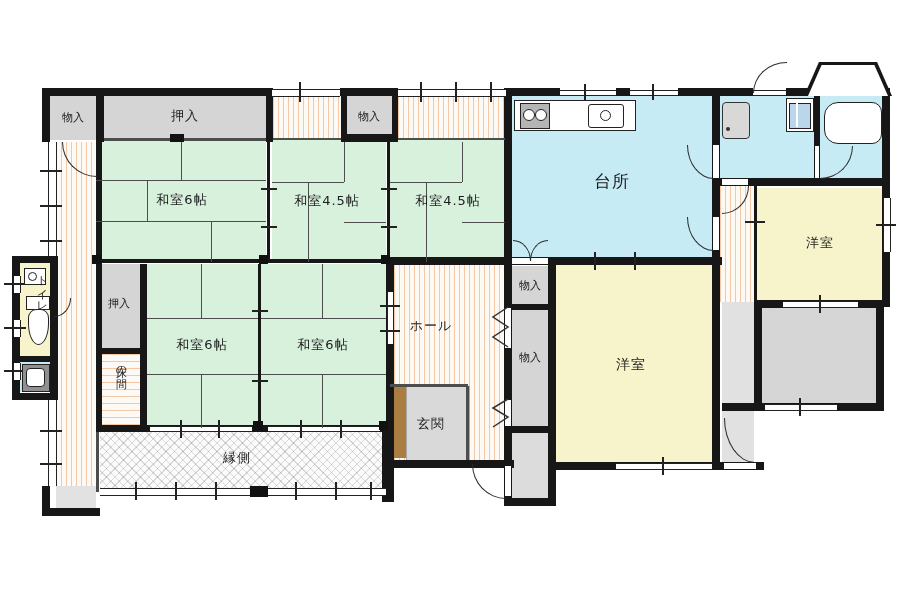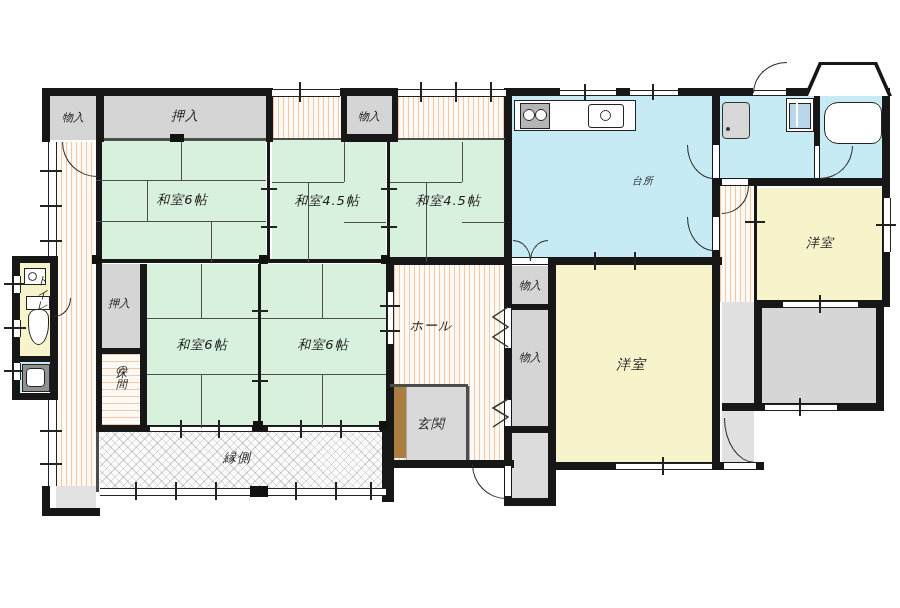--- a/index.html
+++ b/index.html
@@ -22,21 +22,21 @@
   .tickv{position:absolute;width:1.5px;background:#222;}
   .tickh{position:absolute;height:1.5px;background:#222;}
   .tli{position:absolute;background:#4d4d4d;}
   .post{position:absolute;background:#111;}
   .arc{position:absolute;}
   .arc-bl{border-left:1.5px solid #2b2b2b;border-bottom:1.5px solid #2b2b2b;border-bottom-left-radius:100% 100%;}
   .arc-br{border-right:1.5px solid #2b2b2b;border-bottom:1.5px solid #2b2b2b;border-bottom-right-radius:100% 100%;}
   .arc-tl{border-left:1.5px solid #2b2b2b;border-top:1.5px solid #2b2b2b;border-top-left-radius:100% 100%;}
   .arc-tr{border-right:1.5px solid #2b2b2b;border-top:1.5px solid #2b2b2b;border-top-right-radius:100% 100%;}
   .lb{position:absolute;transform:translate(-50%,-50%);font-size:13px;color:#1c1c1c;
-      white-space:nowrap;letter-spacing:1px;font-style:italic;}
+      white-space:nowrap;letter-spacing:1px;}
   .lb.s{font-size:11px;letter-spacing:0;}
   .lb.vert{writing-mode:vertical-rl;text-orientation:upright;transform:translate(-50%,0);letter-spacing:0;}
   .circ{position:absolute;border:1.3px solid #222;border-radius:50%;background:#fff;}
   .icon-box{position:absolute;border:1.3px solid #222;background:#fff;}
 </style>
 </head>
 <body>
 
 <div class="plan">
 
@@ -266,21 +266,21 @@
         <polyline points="18,1 3,10 18,19 3,29" fill="none" stroke="#333" stroke-width="1.5"></polyline>
       </svg>
   </div>
 
   <div class="lb s" style="left:73px;top:117px">物入</div>
   <div class="lb" style="left:185px;top:116px">押入</div>
   <div class="lb s" style="left:369px;top:116px">物入</div>
   <div class="lb" style="left:182px;top:200px">和室6帖</div>
   <div class="lb" style="left:327px;top:201px">和室4.5帖</div>
   <div class="lb" style="left:448px;top:201px">和室4.5帖</div>
-  <div class="lb" style="left:643px;top:181px;font-size:10px">台所</div>
+  <div class="lb" style="left:612px;top:181px;font-size:17px">台所</div>
   <div class="lb" style="left:820px;top:243px">洋室</div>
   <div class="lb s" style="left:119px;top:303px">押入</div>
   <div class="lb s vert" style="left:120px;top:358px">床の間</div>
   <div class="lb" style="left:202px;top:345px">和室6帖</div>
   <div class="lb" style="left:323px;top:345px">和室6帖</div>
   <div class="lb" style="left:431px;top:326px">ホール</div>
   <div class="lb s" style="left:530px;top:285px">物入</div>
   <div class="lb s" style="left:530px;top:357px">物入</div>
   <div class="lb" style="left:631px;top:365px;font-size:14px">洋室</div>
   <div class="lb" style="left:431px;top:424px">玄関</div>

